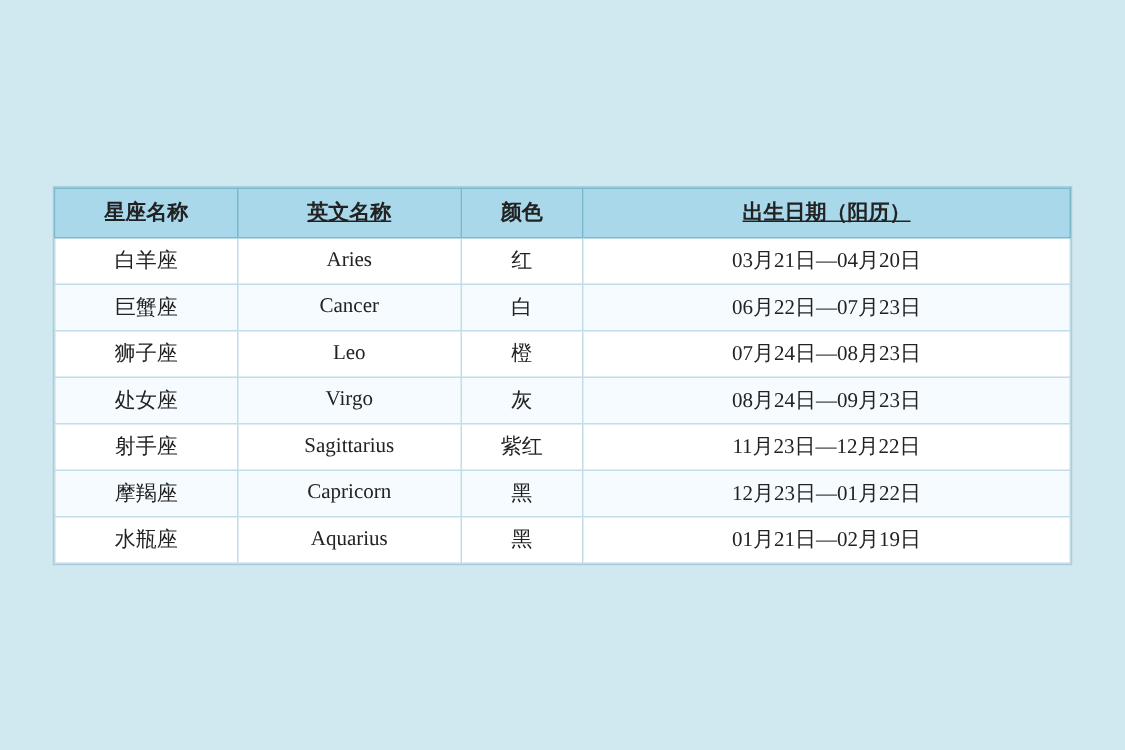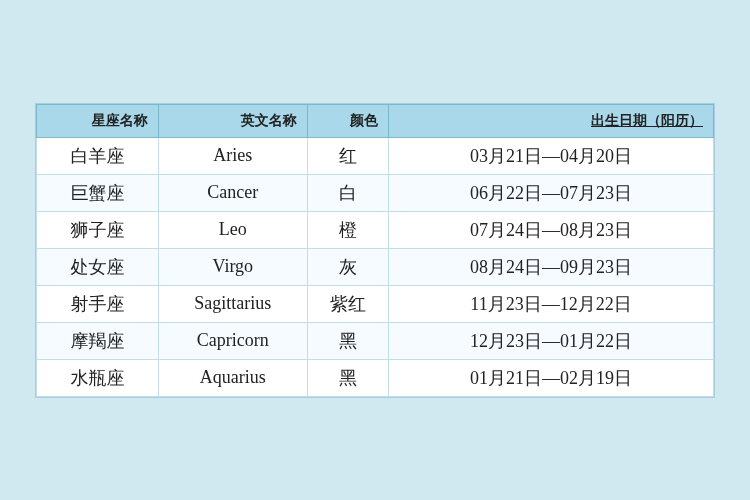--- a/index.html
+++ b/index.html
@@ -30,44 +30,44 @@
       border-collapse: collapse;
     }
 
     thead tr {
       background-color: #a8d8ea;
     }
 
     thead th {
       border: 1px solid #7ab8cc;
       padding: 7px 10px;
-      text-align: right;
+      text-align: center;
       font-weight: bold;
       color: #222;
       font-size: 14px;
     }
 
     tbody tr {
       background-color: #ffffff;
     }
 
     tbody tr:nth-child(even) {
       background-color: #f5fbfe;
     }
 
     tbody td {
       border: 1px solid #c0dde8;
       padding: 6px 10px;
       text-align: center;
       color: #222;
-      font-size: 18px;
+      font-size: 14px;
     }
 
     .col-name { width: 18%; }
-    .col-en   { width: 22%; }
+    .col-en   { width: 22%; text-decoration: underline; }
     .col-color { width: 12%; margin-left: 41px; }
     .col-date { width: 48%; text-decoration: underline; }
   </style>
 </head>
 <body>
 
 <div class="table-container">
   <table>
     <thead>
       <tr>

